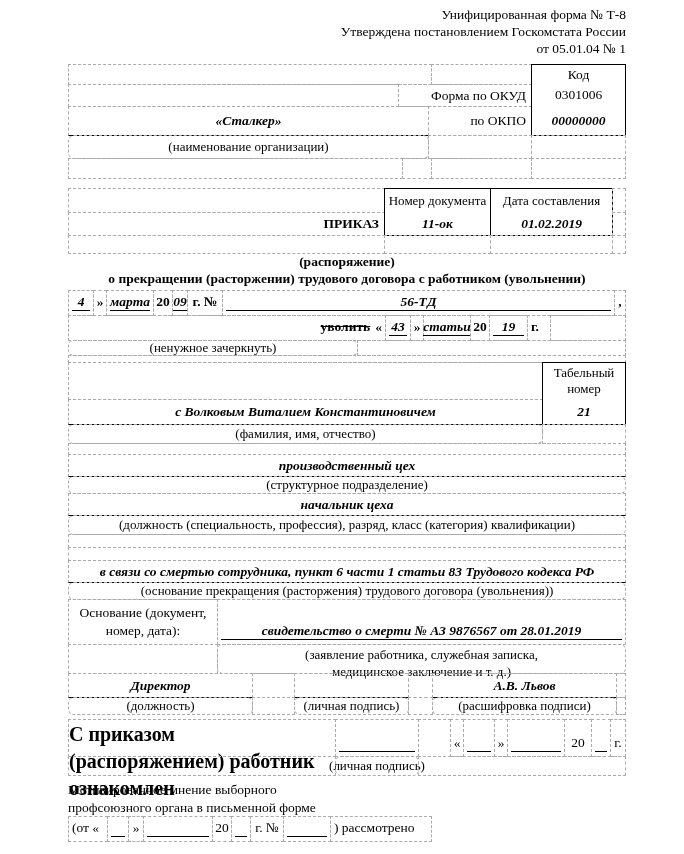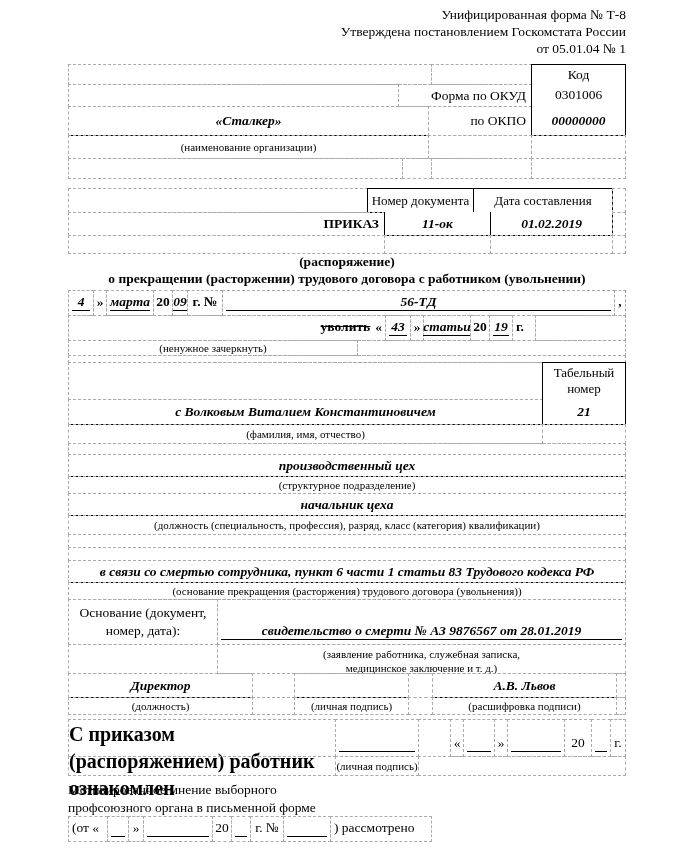--- a/index.html
+++ b/index.html
@@ -21,21 +21,21 @@
   .fx { flex:1 1 auto; }
 
   .d { border:1px dashed #ababab; }
   .s { border:1px solid #000; background:#fff; }
   .nt { border-top:none; }
   .u { border-bottom:1px solid #000 !important; }
 
   .b  { font-weight:bold; }
   .bi { font-weight:bold; font-style:italic; }
   .sm { font-size:13px; }
-  .cap { font-size:11px; white-space:nowrap; }
+  .cap { font-size:13px; white-space:nowrap;border-radius:6px; }
   .ctrline { text-align:center; font-weight:bold; line-height:1.25; }
 
   .rgt { justify-content:flex-end; text-align:right; padding-right:5px; }
   .lbl { justify-content:flex-end; align-items:flex-end; text-align:right; padding:0 3px 5px 0; }
   .bot { align-items:flex-end; padding-bottom:5px; }
   .botl { align-items:flex-end; justify-content:flex-start; padding:0 0 5px 3px; }
 
   .blank {
     align-self:flex-end; flex:1 1 auto; border-bottom:1px solid #000;
     text-align:center; margin:0 3px 4px 3px; min-height:17px; line-height:17px;
@@ -79,21 +79,21 @@
     <div class="row" style="height:21px">
       <div class="c d fx"></div>
       <div class="c d" style="width:30px"></div>
       <div class="c d" style="width:101px"></div>
       <div class="c d" style="width:95px"></div>
     </div>
 
     <div class="row" style="height:25px; margin-top:9px">
       <div class="c d fx"></div>
       <div class="c s sm" style="width:107px">Номер документа</div>
-      <div class="c s sm" style="width:140px">Дата составления</div>
+      <div class="c s sm" style="width:123px">Дата составления</div>
       <div class="c d" style="width:14px"></div>
     </div>
     <div class="row" style="height:24px">
       <div class="c d fx rgt b">ПРИКАЗ</div>
       <div class="c s nt bi" style="width:107px">11-ок</div>
       <div class="c s nt bi" style="width:123px">01.02.2019</div>
       <div class="c d" style="width:14px"></div>
     </div>
     <div class="row" style="height:19px">
       <div class="c d fx"></div>
@@ -130,21 +130,21 @@
         <span style="margin-left:5px">«</span>
       </div>
       <div class="c d" style="width:26px">
         <div class="blank bi">43</div>
       </div>
       <div class="c d bot b" style="width:14px">»</div>
       <div class="c d" style="width:48px">
         <div class="blank bi">статьи</div>
       </div>
       <div class="c d bot b" style="width:20px">20</div>
-      <div class="c d" style="width:24px">
+      <div class="c d" style="width:39px">
         <div class="blank bi">19</div>
       </div>
       <div class="c d botl b" style="width:24px">г.</div>
       <div class="c d fx"></div>
     </div>
     <div class="row" style="height:16px">
       <div class="c d cap" style="width:290px">(ненужное зачеркнуть)</div>
       <div class="c d fx"></div>
     </div>
 

